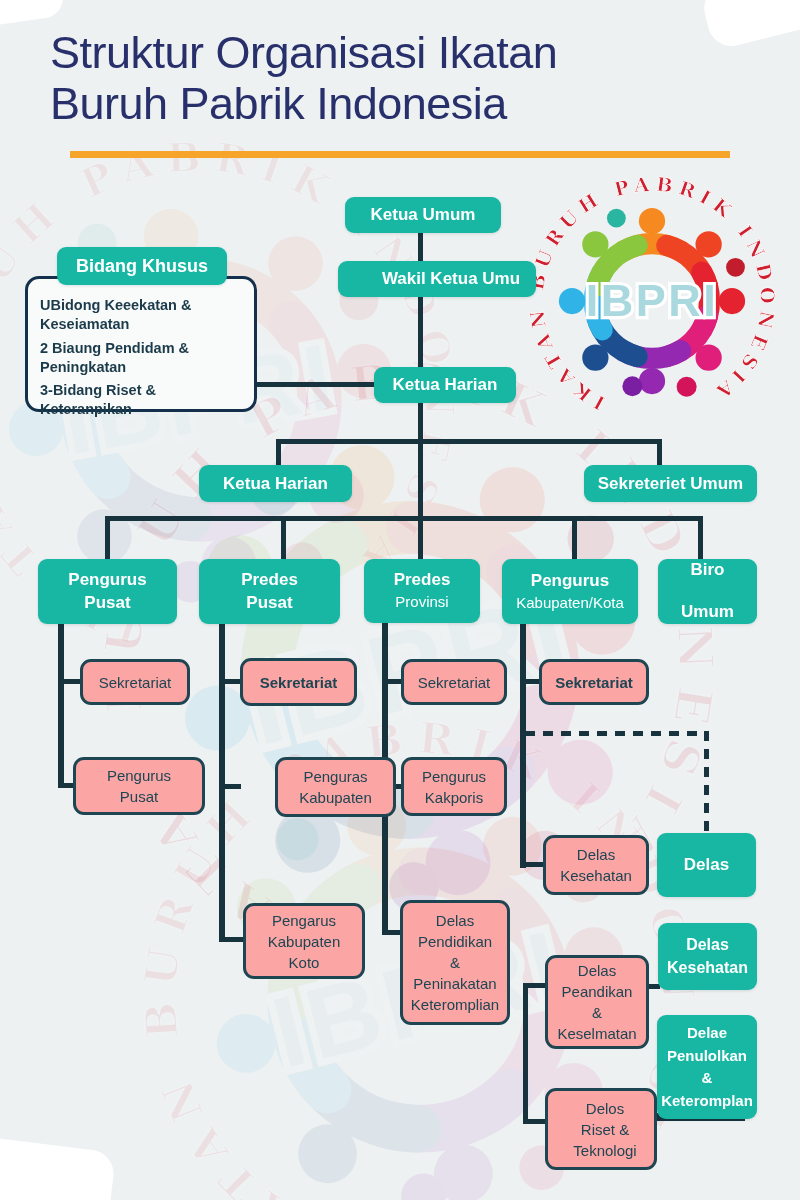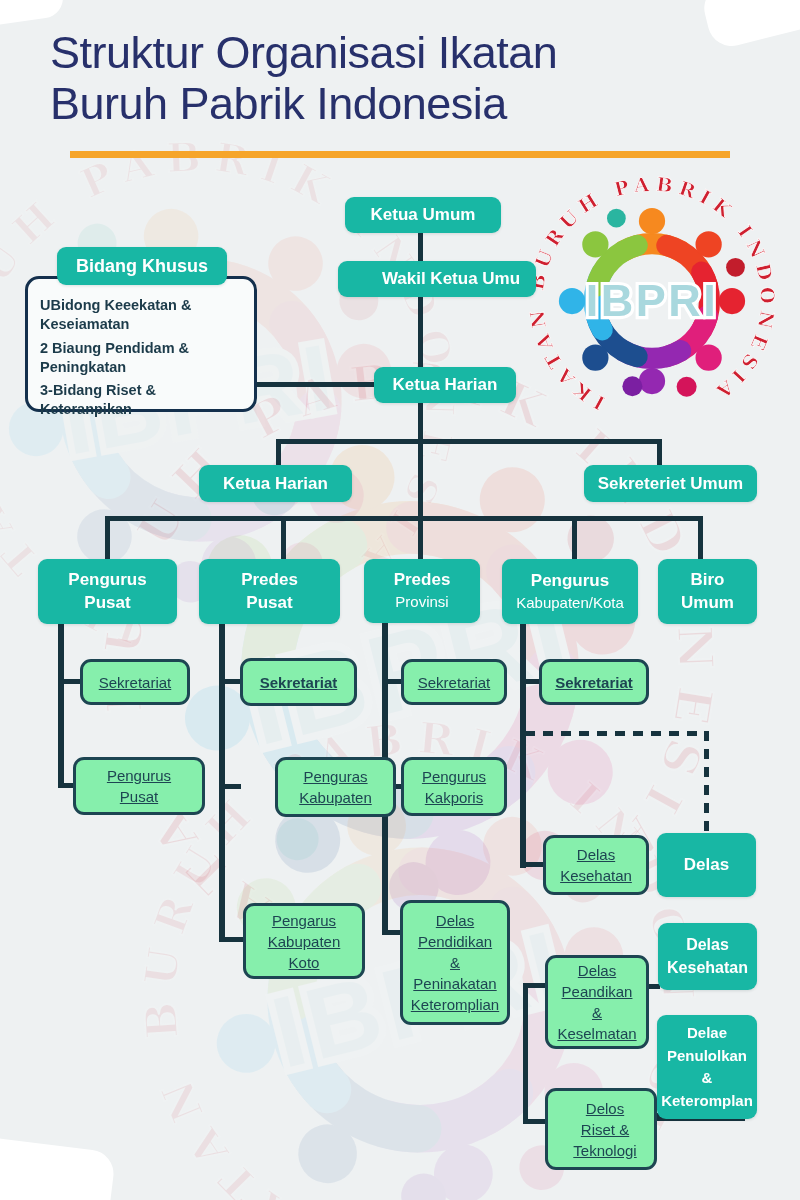--- a/index.html
+++ b/index.html
@@ -15,23 +15,23 @@
           background:repeating-linear-gradient(90deg,#16333e 0 10px,transparent 10px 18px);}
   .dash-v{position:absolute;z-index:1;width:5px;
           background:repeating-linear-gradient(180deg,#16333e 0 10px,transparent 10px 18px);}
   .tbox{position:absolute;background:#18b7a4;border-radius:9px;color:#fff;z-index:2;
         display:flex;flex-direction:column;align-items:center;justify-content:center;
         text-align:center;font-weight:700;box-shadow:0 1px 3px rgba(10,40,40,.12);}
   .tbox .l1{font-size:17px;line-height:1.35;font-weight:700;}
   .tbox .l2{font-size:17px;line-height:1.35;font-weight:700;}
   .tbox .l2.light{font-weight:500;font-size:15px;}
   .single{font-size:17px;}
-  .wbox{position:absolute;background:#86efac;border:3px solid #1d4552;border-radius:11px;
+  .wbox{position:absolute;background:#fca5a5;border:3px solid #1d4552;border-radius:11px;
         color:#1d4552;z-index:2;display:flex;align-items:center;justify-content:center;
-        text-align:center;white-space:pre-line;font-weight:500;font-size:15px;line-height:1.4;text-decoration:underline;}
+        text-align:center;white-space:pre-line;font-weight:500;font-size:15px;line-height:1.4;}
   .wbox.bold{font-weight:700;}
   .bidang{position:absolute;left:25px;top:276px;width:226px;height:130px;background:#f9fbfb;
           border:3px solid #14304d;border-radius:14px;z-index:2;}
   .bidang-items{position:absolute;left:40px;top:296px;width:210px;z-index:3;
                 color:#1c3b4a;font-size:14.5px;font-weight:600;line-height:1.3;}
   .bidang-items div{white-space:pre-line;margin-bottom:5px;}
 </style>
 </head>
 <body>
 
@@ -176,21 +176,21 @@
     <span class="l2">Pusat</span>
   </div>
   <div class="tbox" style="left:364px;top:559px;width:116px;height:64px;">
     <span class="l1">Predes</span>
     <span class="l2 light">Provinsi</span>
   </div>
   <div class="tbox" style="left:502px;top:559px;width:136px;height:65px;">
     <span class="l1">Pengurus</span>
     <span class="l2 light">Kabupaten/Kota</span>
   </div>
-  <div class="tbox" style="left:658px;top:559px;width:99px;height:65px;">
+  <div class="tbox" style="left:658px;top:559px;width:99px;height:65px;justify-content:space-between;">
     <span class="l1">Biro</span>
     <span class="l2">Umum</span>
   </div>
 
   <div class="wbox" style="left:80px;top:659px;width:104px;height:40px;">Sekretariat</div>
   <div class="wbox bold" style="left:240px;top:658px;width:111px;height:42px;">Sekretariat</div>
   <div class="wbox" style="left:401px;top:659px;width:100px;height:40px;">Sekretariat</div>
   <div class="wbox bold" style="left:539px;top:659px;width:104px;height:40px;">Sekretariat</div>
 
   <div class="wbox" style="left:73px;top:757px;width:126px;height:52px;">Pengurus

